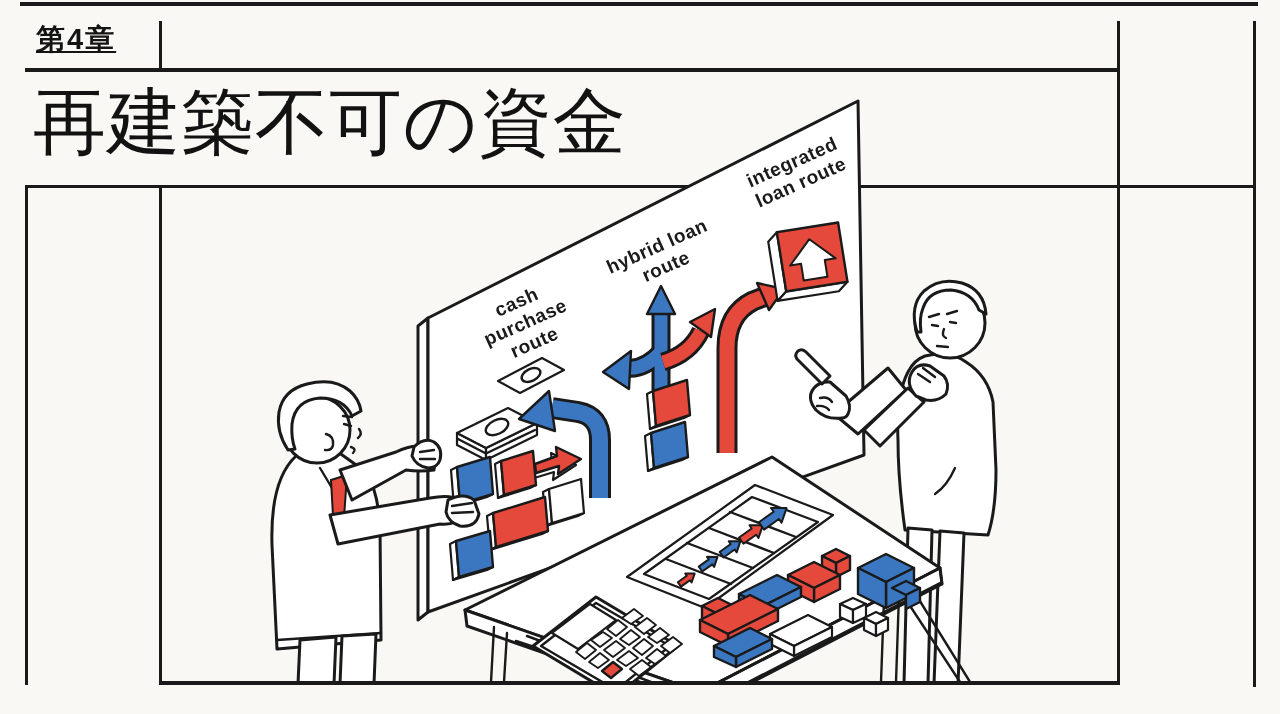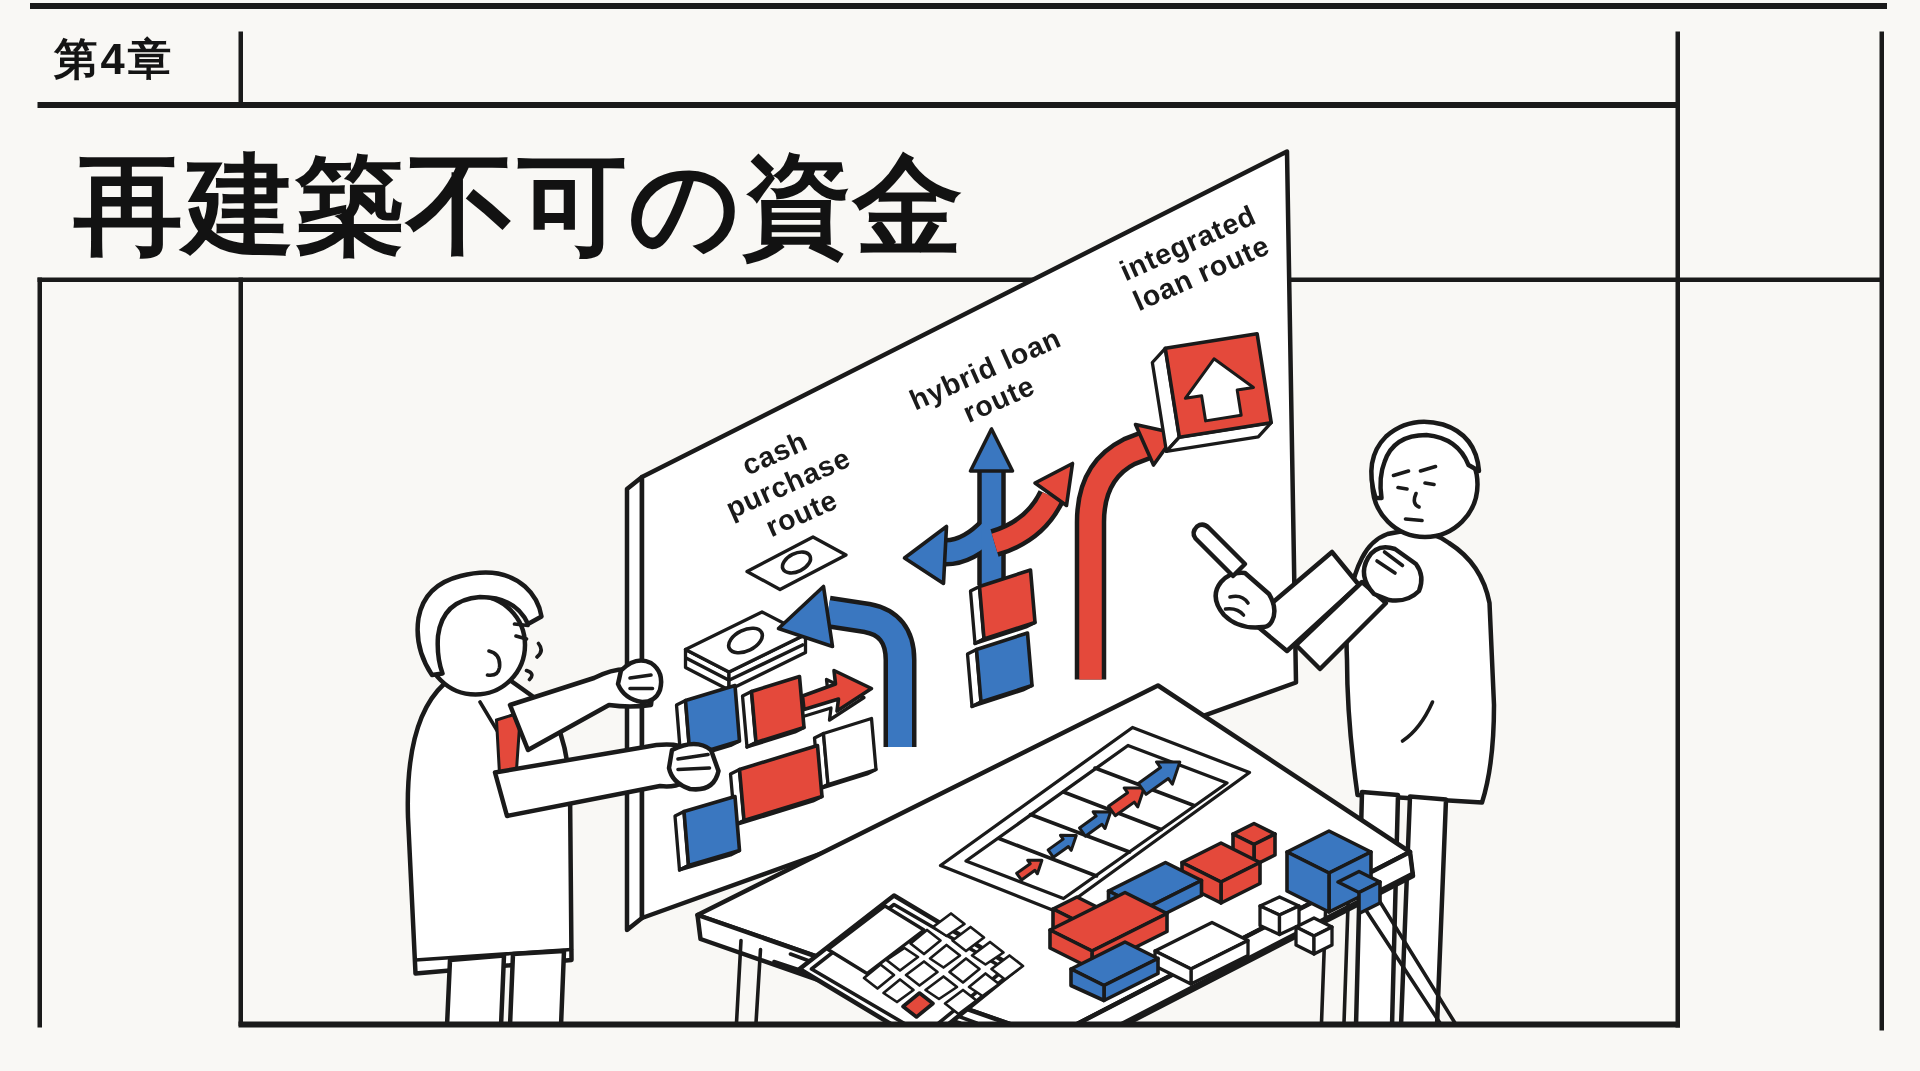--- a/index.html
+++ b/index.html
@@ -5,25 +5,25 @@
   html,body{margin:0;padding:0}
   body{
     width:1280px;height:714px;position:relative;overflow:hidden;
     background:#f9f8f5;
     font-family:"Liberation Sans","DejaVu Sans",sans-serif;color:#141414;
   }
   .rule{position:absolute;background:#1a1a1a}
   .z1{z-index:1}.z3{z-index:3}
   #chapter{
     position:absolute;left:36px;top:20px;z-index:4;
-    font-size:29px;font-weight:700;letter-spacing:2px;color:#141414;
+    font-size:29px;font-weight:700;letter-spacing:2px;color:#141414;text-decoration:underline;
   }
   #title{
-    position:absolute;left:33px;top:80px;margin:16px;z-index:4;
-    font-size:73px;font-weight:700;letter-spacing:1px;line-height:1.15;color:#121212;
+    position:absolute;left:33px;top:80px;margin:0;z-index:4;
+    font-size:73px;font-weight:400;letter-spacing:1px;line-height:1.15;color:#121212;
   }
   svg.scene{position:absolute;left:0;top:0;z-index:2;pointer-events:none}
   
   .w{fill:#fff;stroke:var(--ink);stroke-width:3;stroke-linejoin:round;stroke-linecap:round}
   .w2{fill:#fff;stroke:var(--ink);stroke-width:2.2;stroke-linejoin:round;stroke-linecap:round}
   .r{fill:var(--red);stroke:var(--ink);stroke-width:2.4;stroke-linejoin:round}
   .b{fill:var(--blue);stroke:var(--ink);stroke-width:2.4;stroke-linejoin:round}
   .k{stroke:var(--ink);fill:none;stroke-width:2.4;stroke-linecap:round;stroke-linejoin:round}
   .ao{stroke:var(--ink);fill:none;stroke-linecap:butt}
   .ab{stroke:var(--blue);fill:none;stroke-linecap:butt}

